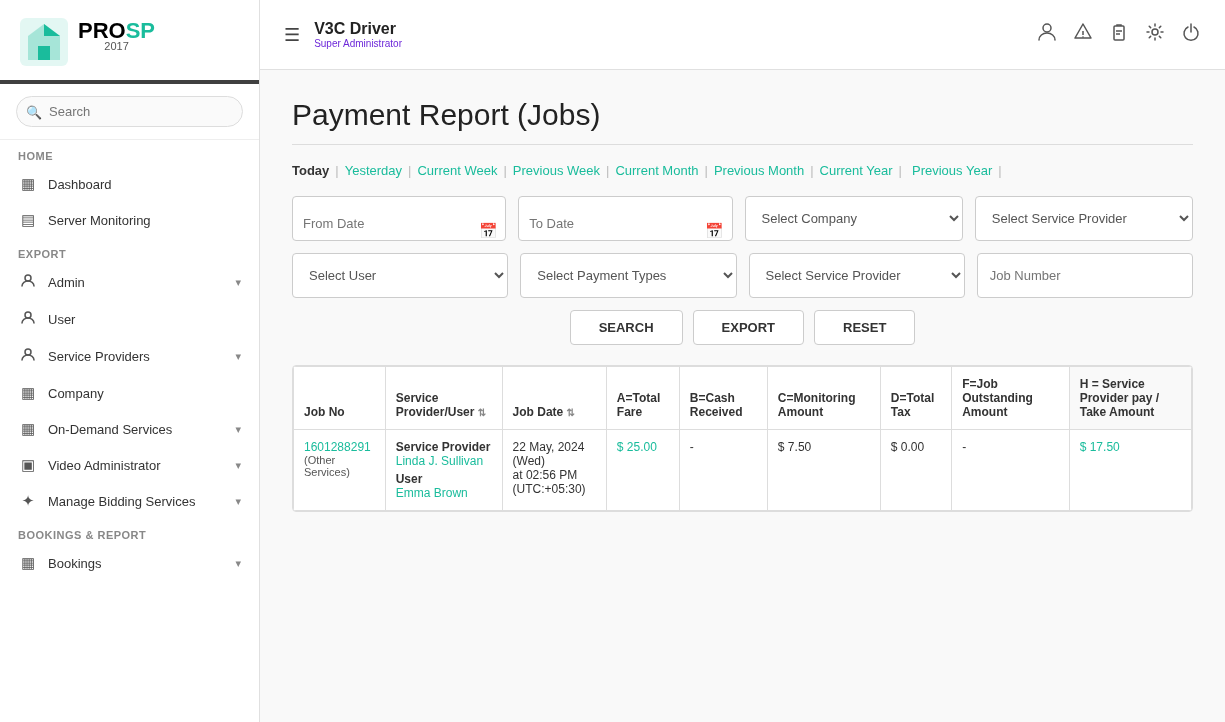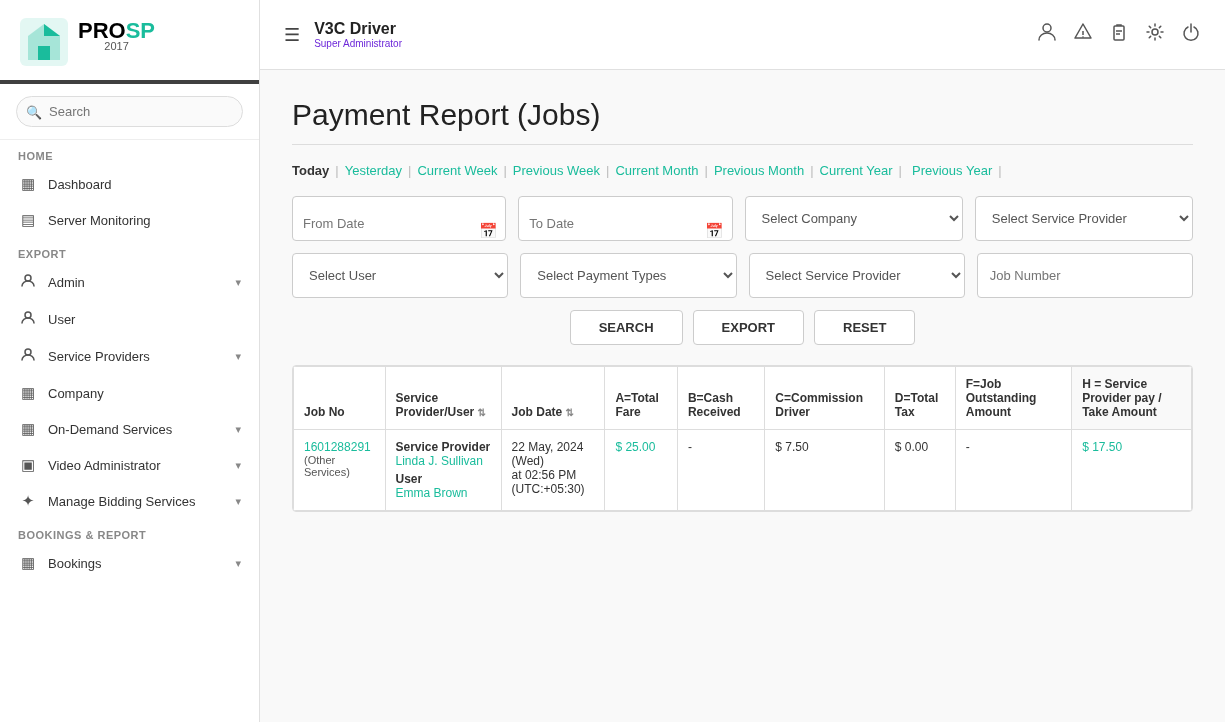--- a/index.html
+++ b/index.html
@@ -431,21 +431,21 @@
             <th>
               <span>Service Provider/User</span>
               <span class="sort-icon"> ⇅</span>
             </th>
             <th>
               <span>Job Date</span>
               <span class="sort-icon"> ⇅</span>
             </th>
             <th>A=Total Fare</th>
             <th>B=Cash Received</th>
-            <th>C=Commission Driver</th>
+            <th>C=Monitoring Amount</th>
             <th>D=Total Tax</th>
             <th>F=Job Outstanding Amount</th>
             <th class="h-col">H = Service Provider pay / Take Amount</th>
           </tr>
         </thead>
         <tbody>
           <tr>
             <td>
               <span class="link-cell">1601288291</span>
               <div class="sub-text">(Other Services)</div>

